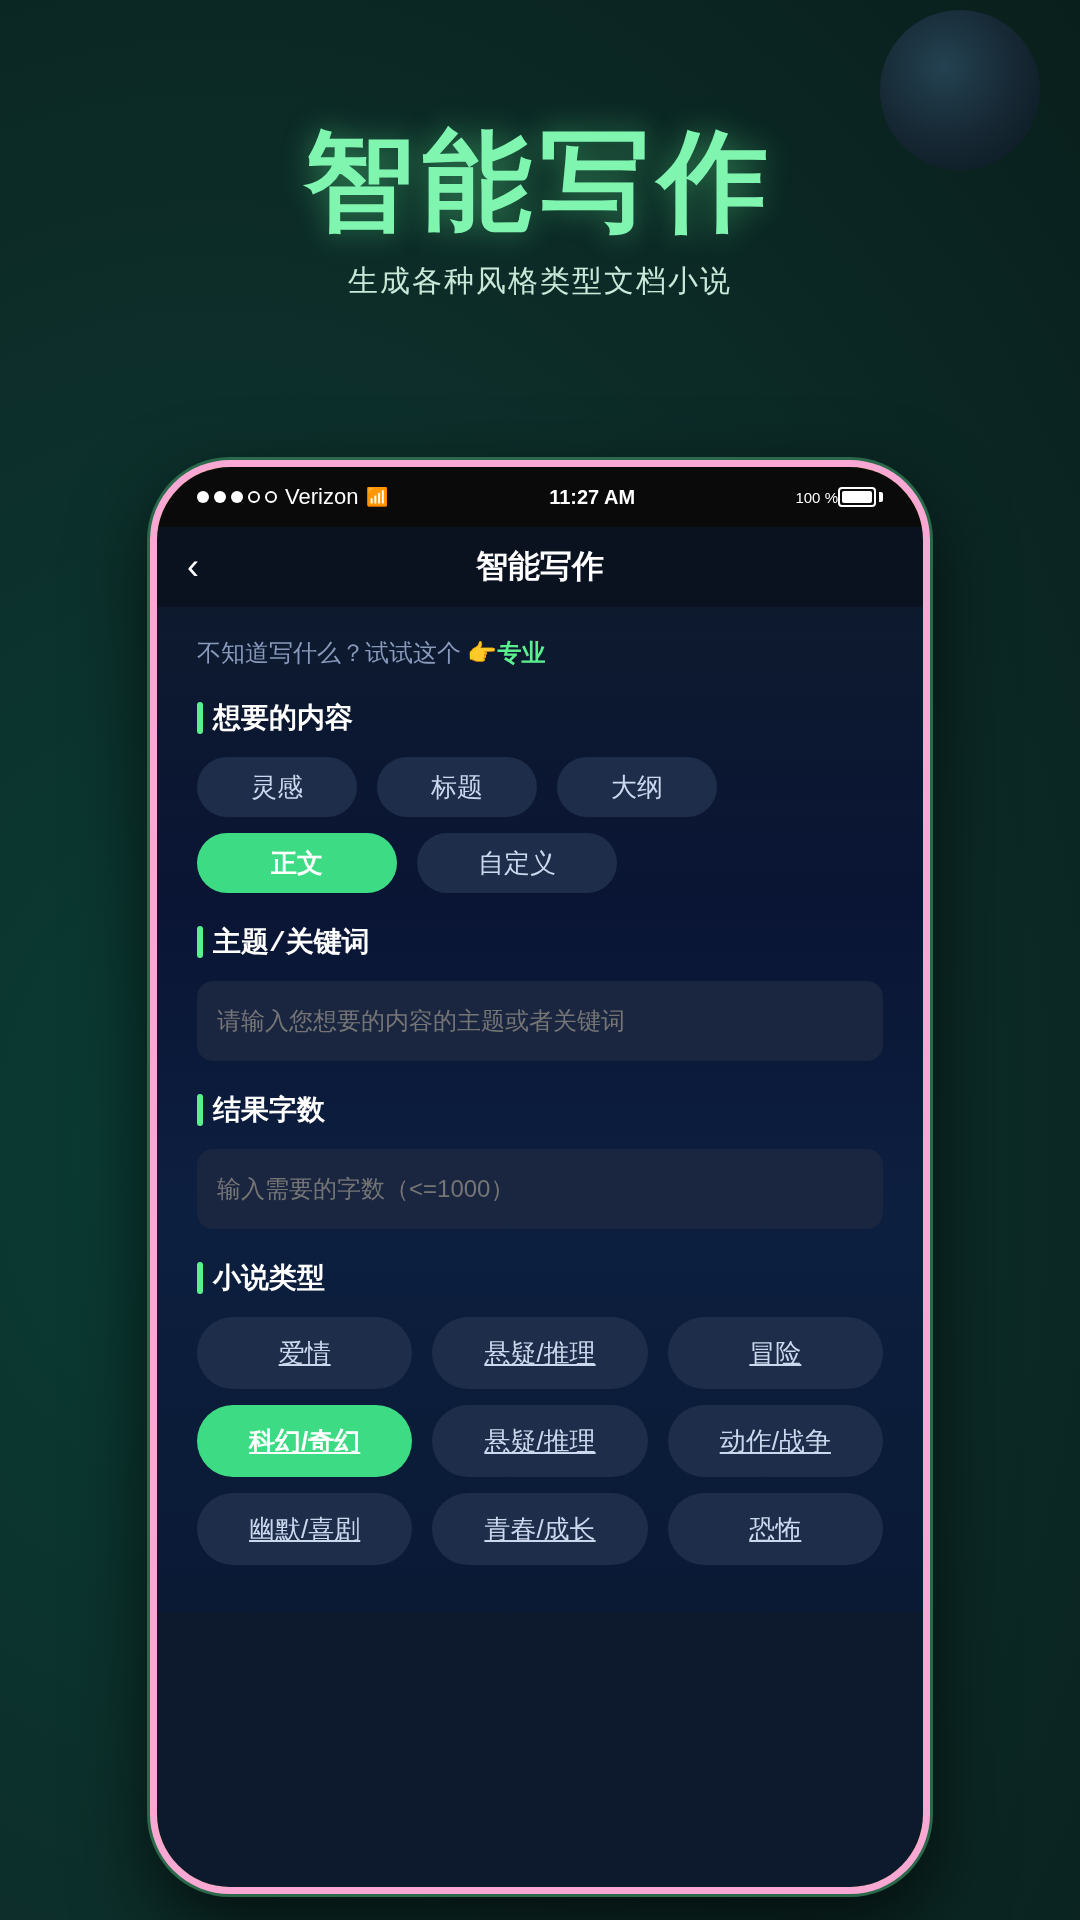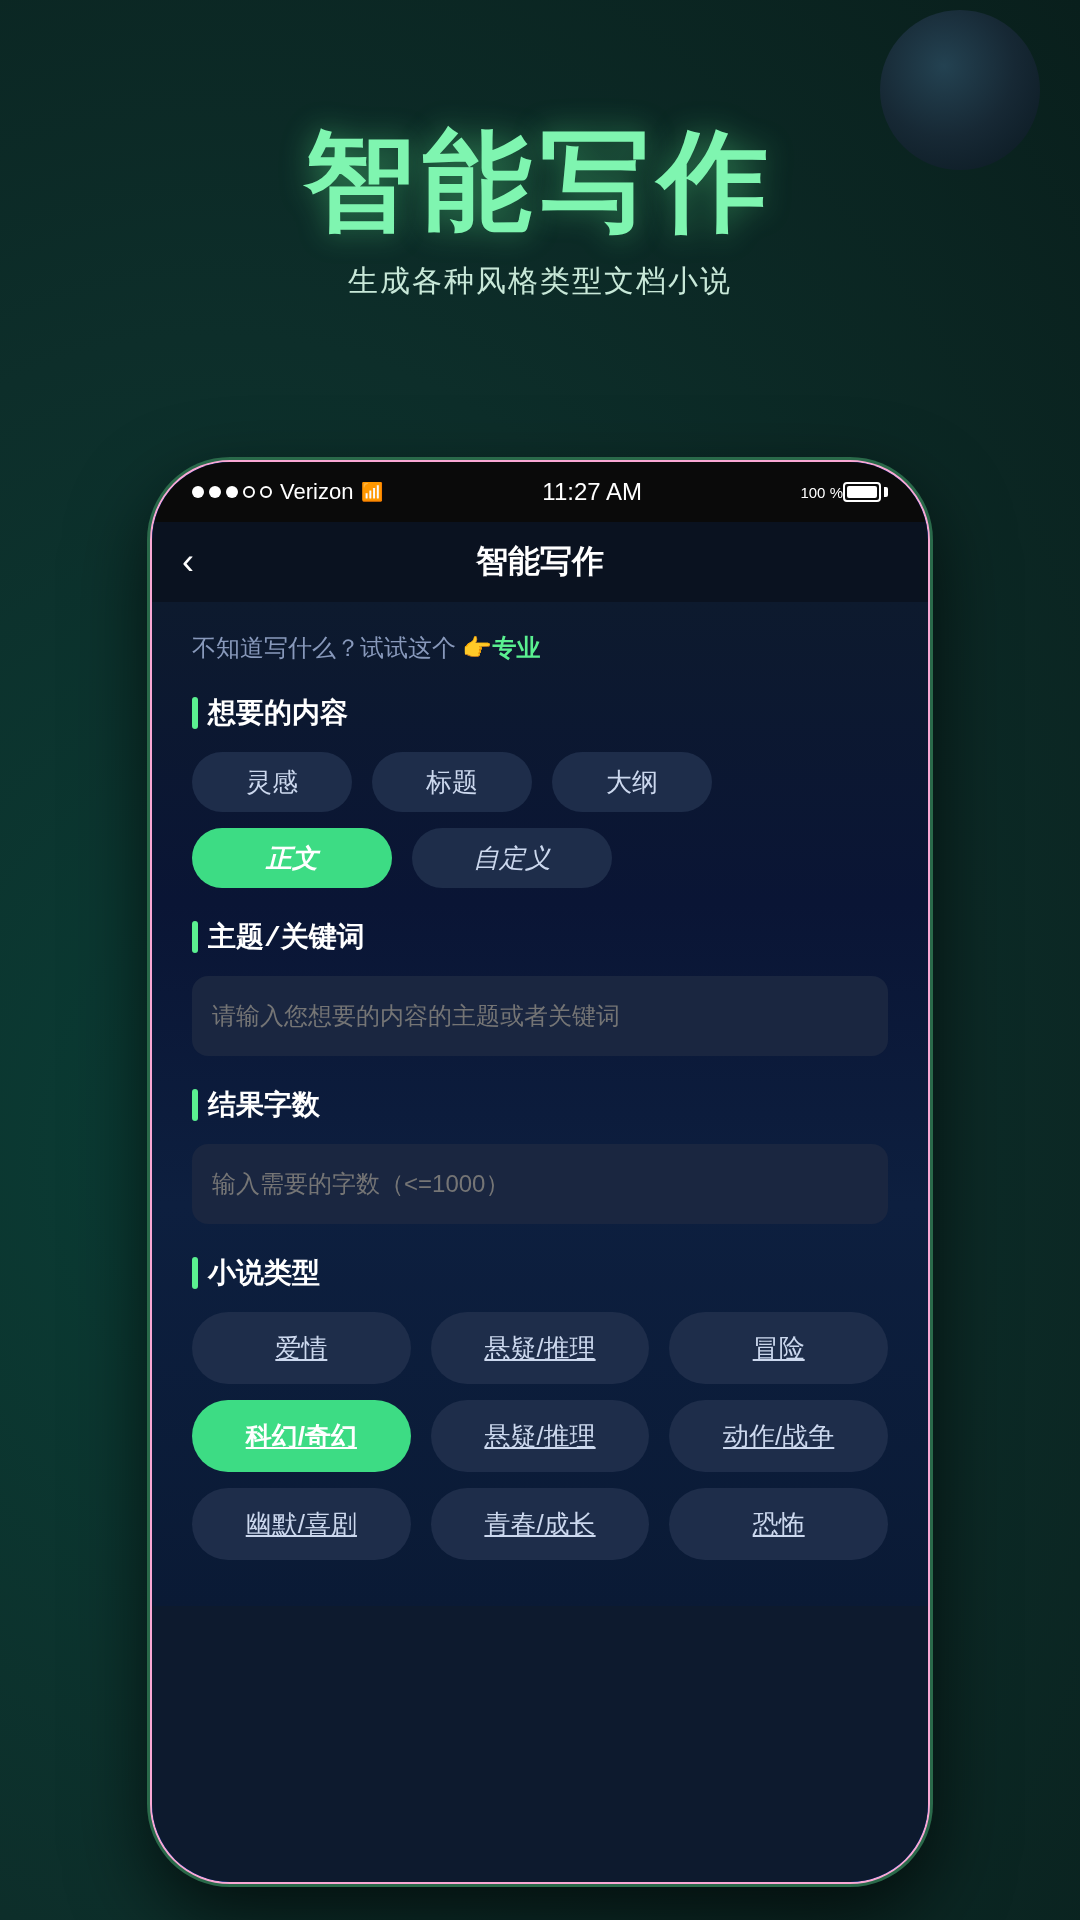--- a/index.html
+++ b/index.html
@@ -63,22 +63,22 @@
       top: 460px;
       left: 50%;
       transform: translateX(-50%);
       width: 780px;
       z-index: 5;
     }
 
     .phone-outer {
       width: 780px;
       border-radius: 80px;
-      border: 2px solid #f9a8d4;
-      background: #1d4ed8;
+      border: 7px solid #f9a8d4;
+      background: #fdba74;
       box-shadow:
         0 0 0 3px #2a6a4a,
         0 30px 80px rgba(0,0,0,0.7),
         inset 0 0 20px rgba(90, 240, 160, 0.05);
       overflow: hidden;
       position: relative;
     }
 
     
     .phone-outer::before {
@@ -126,22 +126,22 @@
       display: flex; gap: 5px;
     }
     .dot { width: 12px; height: 12px; border-radius: 50%; background: #fff; }
     .dot.empty { background: transparent; border: 2px solid #fff; }
 
     .status-wifi {
       font-size: 18px;
     }
 
     .status-center {
-      font-size: 24px;
-      font-weight: 400;
+      font-size: 20px;
+      font-weight: 700;
     }
 
     .status-right {
       display: flex; align-items: center; gap: 0; font-size: 15px;
     }
 
     .battery-icon {
       display: inline-flex;
       align-items: center;
       gap: 3px;
@@ -267,21 +267,20 @@
     }
 
     .tag-btn.active {
       background: #3ddc84;
       color: #fff;
       font-weight: 600;
     }
 
     .tag-btn.wide {
       min-width: 200px;
-      font-style: italic;
     }
 
     
     .input-field {
       width: 100%;
       height: 80px;
       background: #1a2640;
       border: none;
       border-radius: 16px;
       padding: 0 20px;

